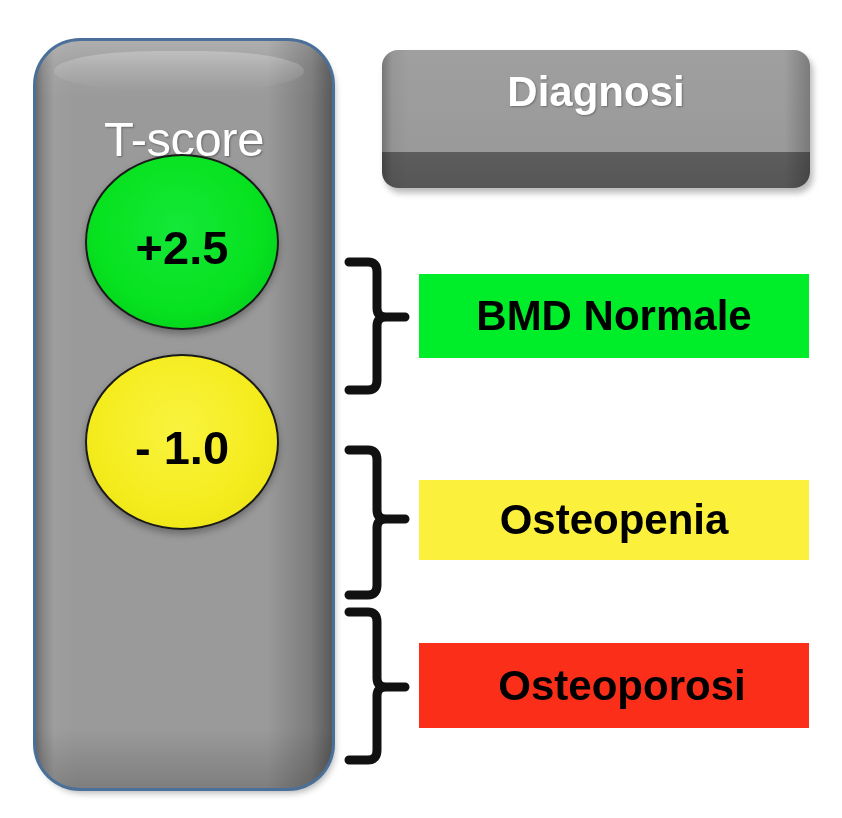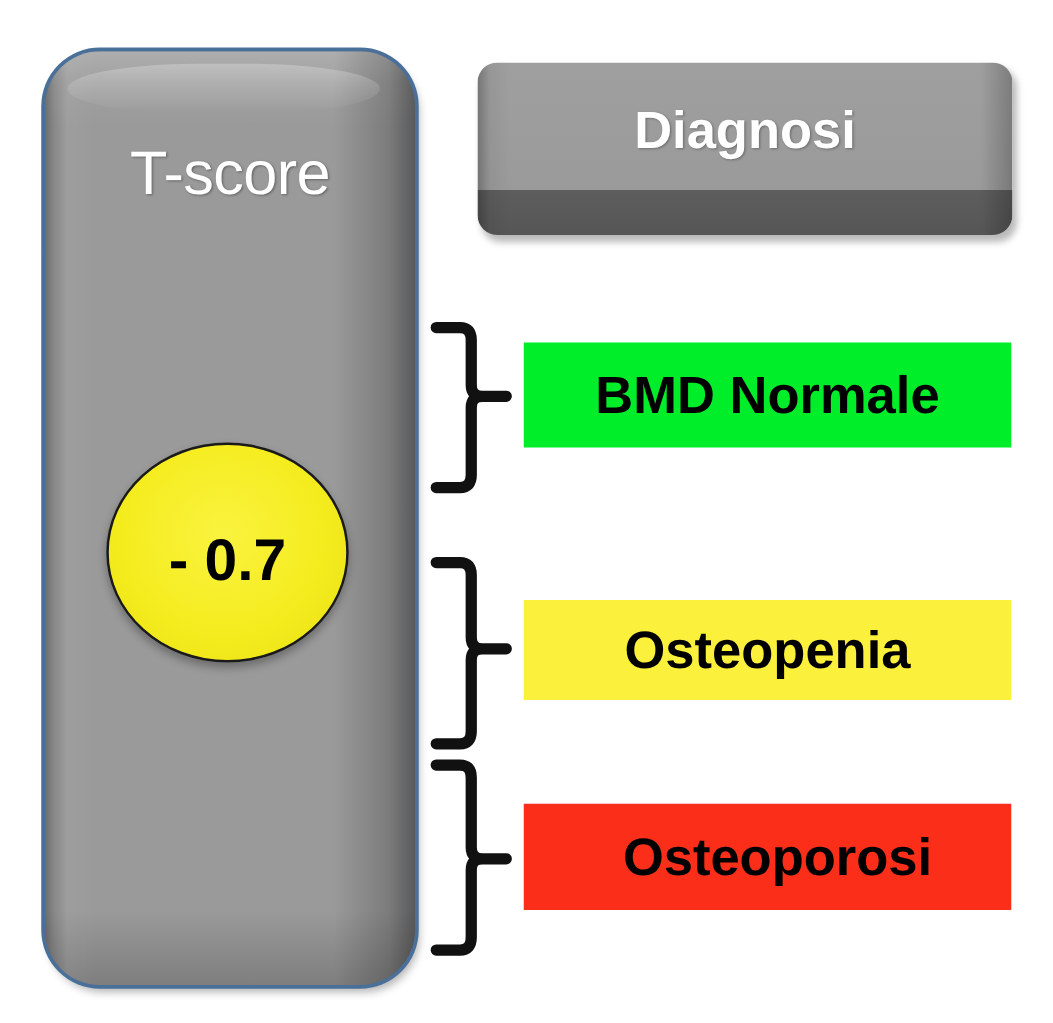--- a/index.html
+++ b/index.html
@@ -120,21 +120,21 @@
         rgba(0,0,0,0.22) 100%),
       linear-gradient(to bottom,
         #9f9f9f 0%,
         #9a9a9a 74%,
         #5d5d5d 74%,
         #565656 100%);
     box-shadow: 3px 5px 6px rgba(0,0,0,0.28);
     display: flex;
     align-items: flex-start;
     justify-content: center;
-    padding-top: 28px;
+    padding-top: 16px;
   }
   .header-text {
     color: #ffffff;
     font-size: 42px;
     line-height: 1.22;
     font-weight: 700;
     text-align: center;
     text-shadow: 1px 1px 2px rgba(0,0,0,0.30);
   }
 
@@ -165,23 +165,26 @@
 </style>
 </head>
 <body>
 
 <div id="canvas">
 
   <div class="tl-body">
     <div class="tl-gloss"></div>
     <div class="tl-title">T-score</div>
 
+    <div class="lamp lamp-green">
+      <span>+2.5</span>
+    </div>
 
     <div class="lamp lamp-yellow">
-      <span>- 0.7</span>
+      <span>- 1.0</span>
     </div>
 
   </div>
 
   <div class="header-box">
     <div class="header-text">
       <div>Diagnosi</div>
     </div>
   </div>
 

